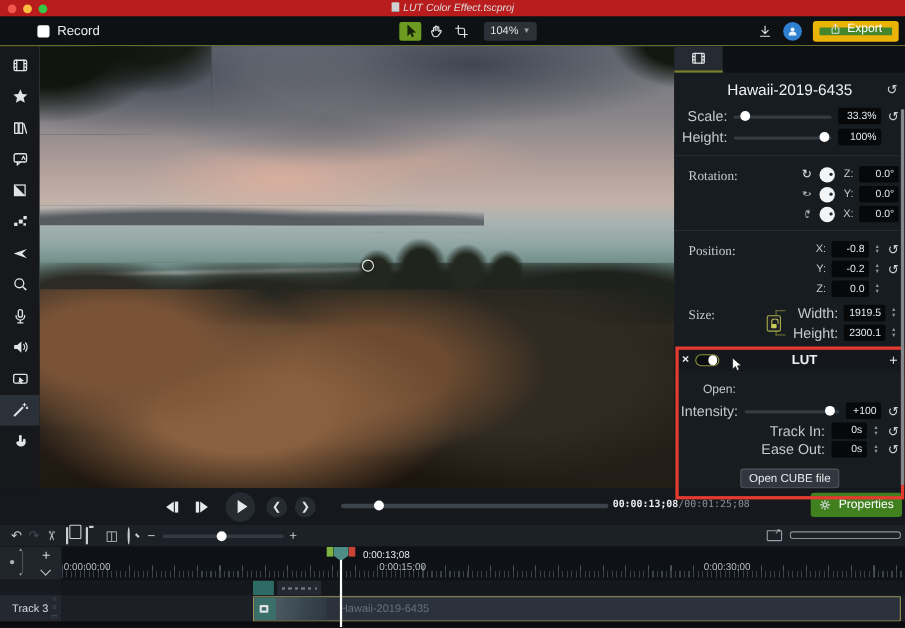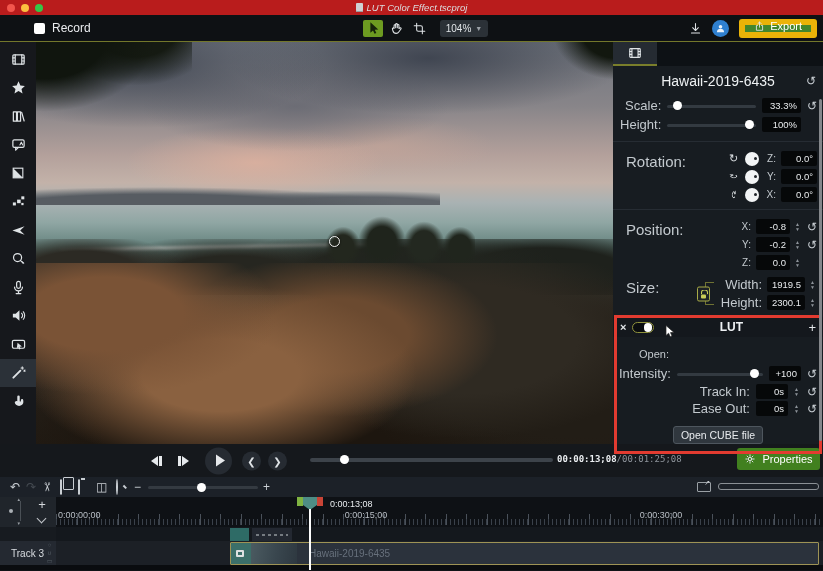--- a/index.html
+++ b/index.html
@@ -83,21 +83,21 @@
   .reset { color:#c9cfd4; font-size:12px; line-height:10px; }
   .prow { display:flex; align-items:center; justify-content:flex-end; gap:6px; height:19px; padding-right:6px; }
   .plabel { font-size:13px; color:#c3c9ce; text-align:right; }
   .slider { position:relative; height:9px; }
   .slider .track { position:absolute; top:3.5px; left:0; right:0; height:3px; background:#333a41; border-radius:2px; }
   .slider .thumb { position:absolute; top:-0.5px; width:9px; height:9px; background:#fff; border-radius:50%; }
   .valbox { background:#060809; border-radius:2px; color:#e8ebed; font-size:9.5px; text-align:right; padding:2px 4px; }
   .stepper { display:flex; flex-direction:column; color:#8d939a; font-size:5px; line-height:4.5px; width:7px; }
   .divider { border-top:1px solid #262c33; margin-top:7px; }
   .section { display:flex; padding:9px 6px 0 13px; }
-  .sec-label { flex:1; font-size:15px; color:#c3c9ce; padding-top:2px; }
+  .sec-label { flex:1; font-size:12px; color:#c3c9ce; padding-top:2px;font-family:Liberation Serif, serif; }
   .sec-rows { display:flex; flex-direction:column; gap:3px; }
   .rrow { display:flex; align-items:center; gap:5px; justify-content:flex-end; }
   .rot-glyph { color:#dfe3e6; font-size:11px; display:inline-block; width:13px; text-align:center; }
   .dial { width:14px; height:14px; background:#f2f4f5; border-radius:50%; position:relative; }
   .dial::after { content:""; position:absolute; right:2px; top:5.5px; width:3px; height:3px; background:#20252a; border-radius:50%; }
   .axis { font-size:10px; color:#c3c9ce; width:12px; text-align:right; }
   .hidden { visibility:hidden; }
   .size-rows { position:relative; }
   .lockwrap { position:absolute; left:-16px; top:5px; bottom:5px; width:9px; border:1px solid #6f7233; border-right:none; }
   .lockicon { position:absolute; left:-24px; top:50%; transform:translate(0,-50%); width:13px; height:15px; background:#1d2126; border:1px solid #a8ab47; border-radius:2px; }

